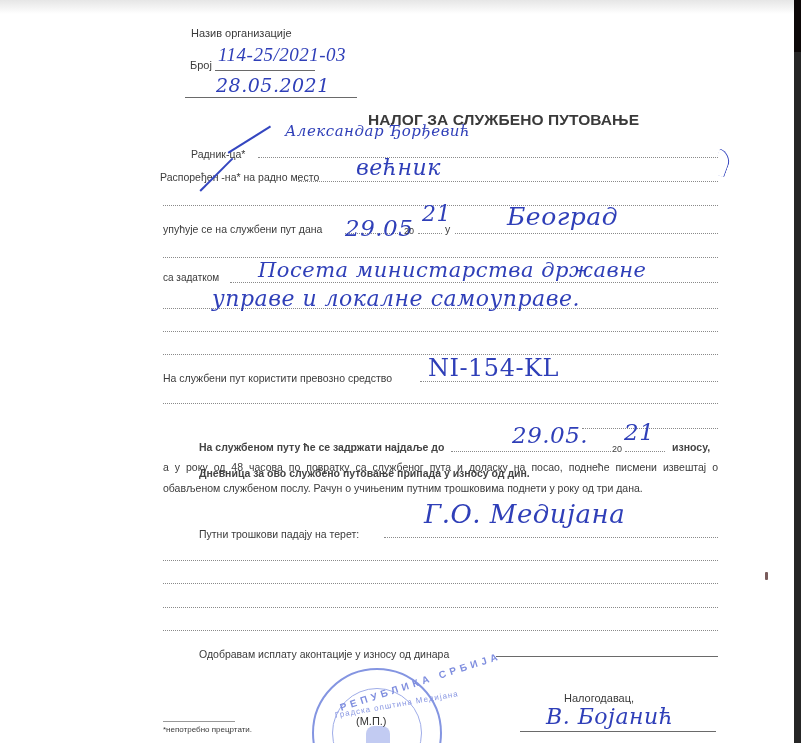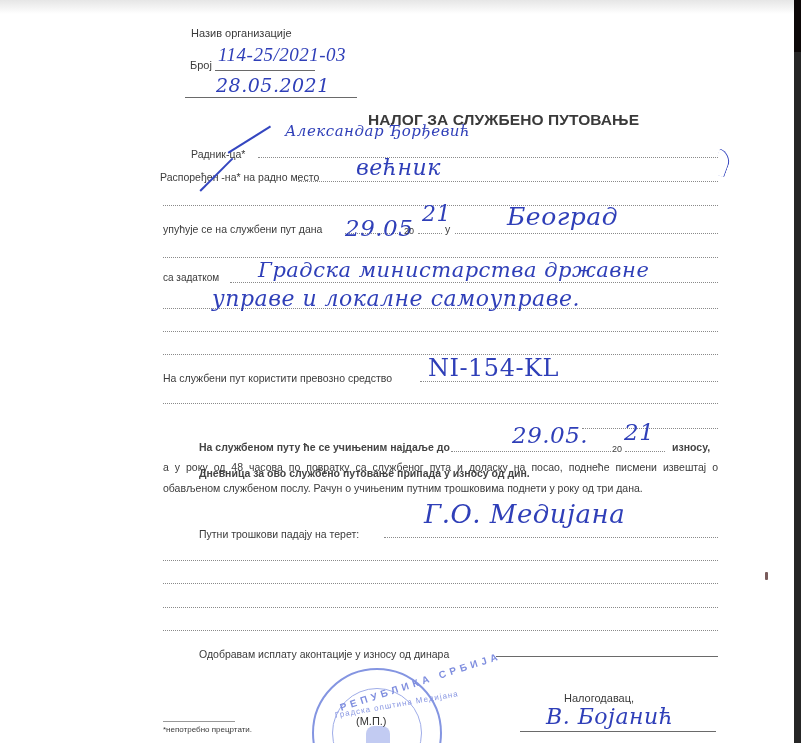--- a/index.html
+++ b/index.html
@@ -77,36 +77,36 @@
   <div class="dots" style="left:418px; top:233px; width:24px;"></div>
   <div class="hw" style="left:422px; top:201px; font-size:22px;">21</div>
   <div class="t" style="left:445px; top:223px;">у</div>
   <div class="dots" style="left:455px; top:233px; width:263px;"></div>
   <div class="hw" style="left:507px; top:202px; font-size:25px;">Београд</div>
 
   <div class="dots" style="left:163px; top:257px; width:555px;"></div>
 
   <div class="t" style="left:163px; top:272px; font-size:10px;">са задатком</div>
   <div class="dots" style="left:230px; top:282px; width:488px;"></div>
-  <div class="hw" style="left:258px; top:258px; font-size:21px;">Градска министарства државне</div>
+  <div class="hw" style="left:258px; top:258px; font-size:21px;">Посета министарства државне</div>
   <div class="dots" style="left:163px; top:308px; width:555px;"></div>
   <div class="hw" style="left:188px; top:286px; font-size:22px;margin-left:24px;">управе и локалне самоуправе.</div>
   <div class="dots" style="left:163px; top:331px; width:555px;"></div>
   <div class="dots" style="left:163px; top:354px; width:555px;"></div>
 
   <div class="t" style="left:163px; top:372px;">На службени пут користити превозно средство</div>
   <div class="dots" style="left:420px; top:381px; width:298px;"></div>
   <div class="hw" style="left:428px; top:354px; font-size:24px; font-style:normal;">NI-154-KL</div>
 
   <div class="dots" style="left:163px; top:403px; width:555px;"></div>
 
   <div class="t bold" style="left:199px; top:419px; color:#444;margin-top:48px;">Дневница за ово службено путовање припада у износу од дин.</div>
   <div class="dots" style="left:582px; top:428px; width:136px;"></div>
 
-  <div class="t bold" style="left:199px; top:441px; color:#444;">На службеном путу ће се учињеним најдаље до</div>
+  <div class="t bold" style="left:199px; top:441px; color:#444;">На службеном путу ће се задржати најдаље до</div>
   <div class="dots" style="left:451px; top:451px; width:160px;"></div>
   <div class="hw" style="left:512px; top:422px; font-size:23px;">29.05.</div>
   <div class="t" style="left:612px; top:444px; font-size:9px;">20</div>
   <div class="dots" style="left:625px; top:451px; width:40px;"></div>
   <div class="hw" style="left:624px; top:419px; font-size:23px;">21</div>
   <div class="t bold" style="left:672px; top:441px; color:#444;">износу,</div>
 
   <div class="para" style="left:163px; top:457px; width:555px;">а у року од 48 часова по повратку са службеног пута и доласку на посао, поднеће писмени извештај о обављеном службеном послу. Рачун о учињеним путним трошковима поднети у року од три дана.</div>
 
   <div class="t" style="left:199px; top:528px;">Путни трошкови падају на терет:</div>

